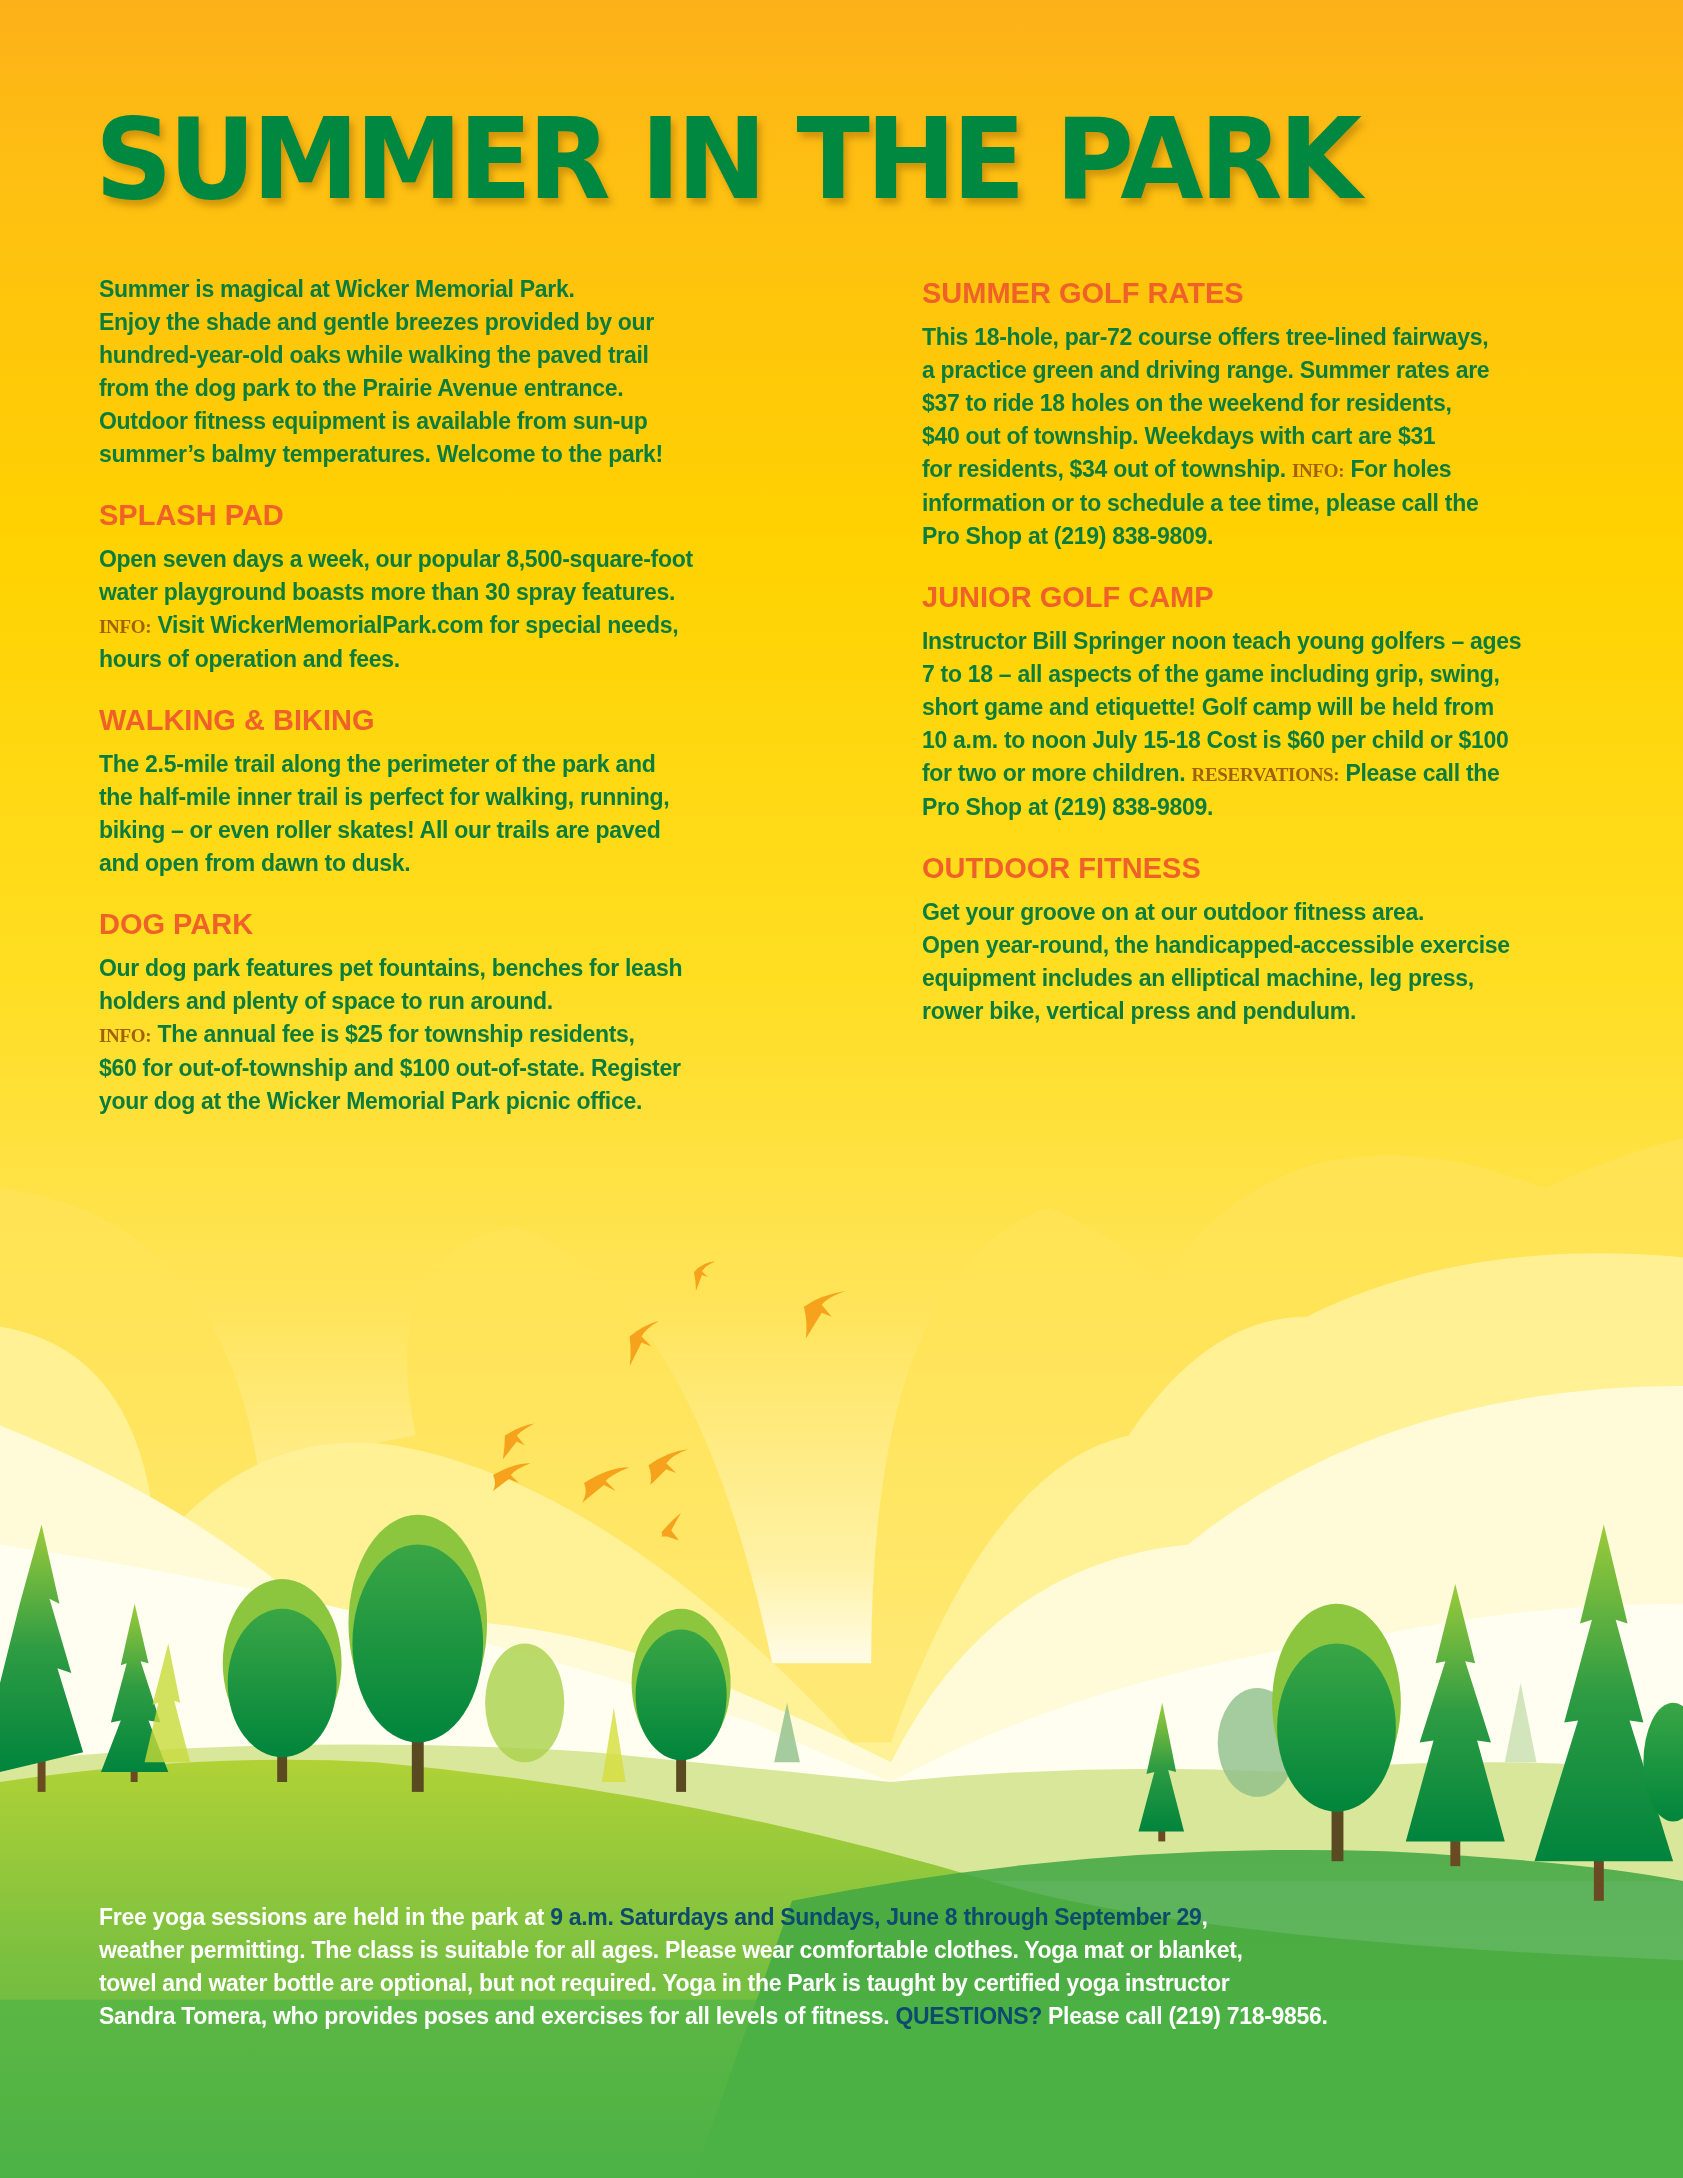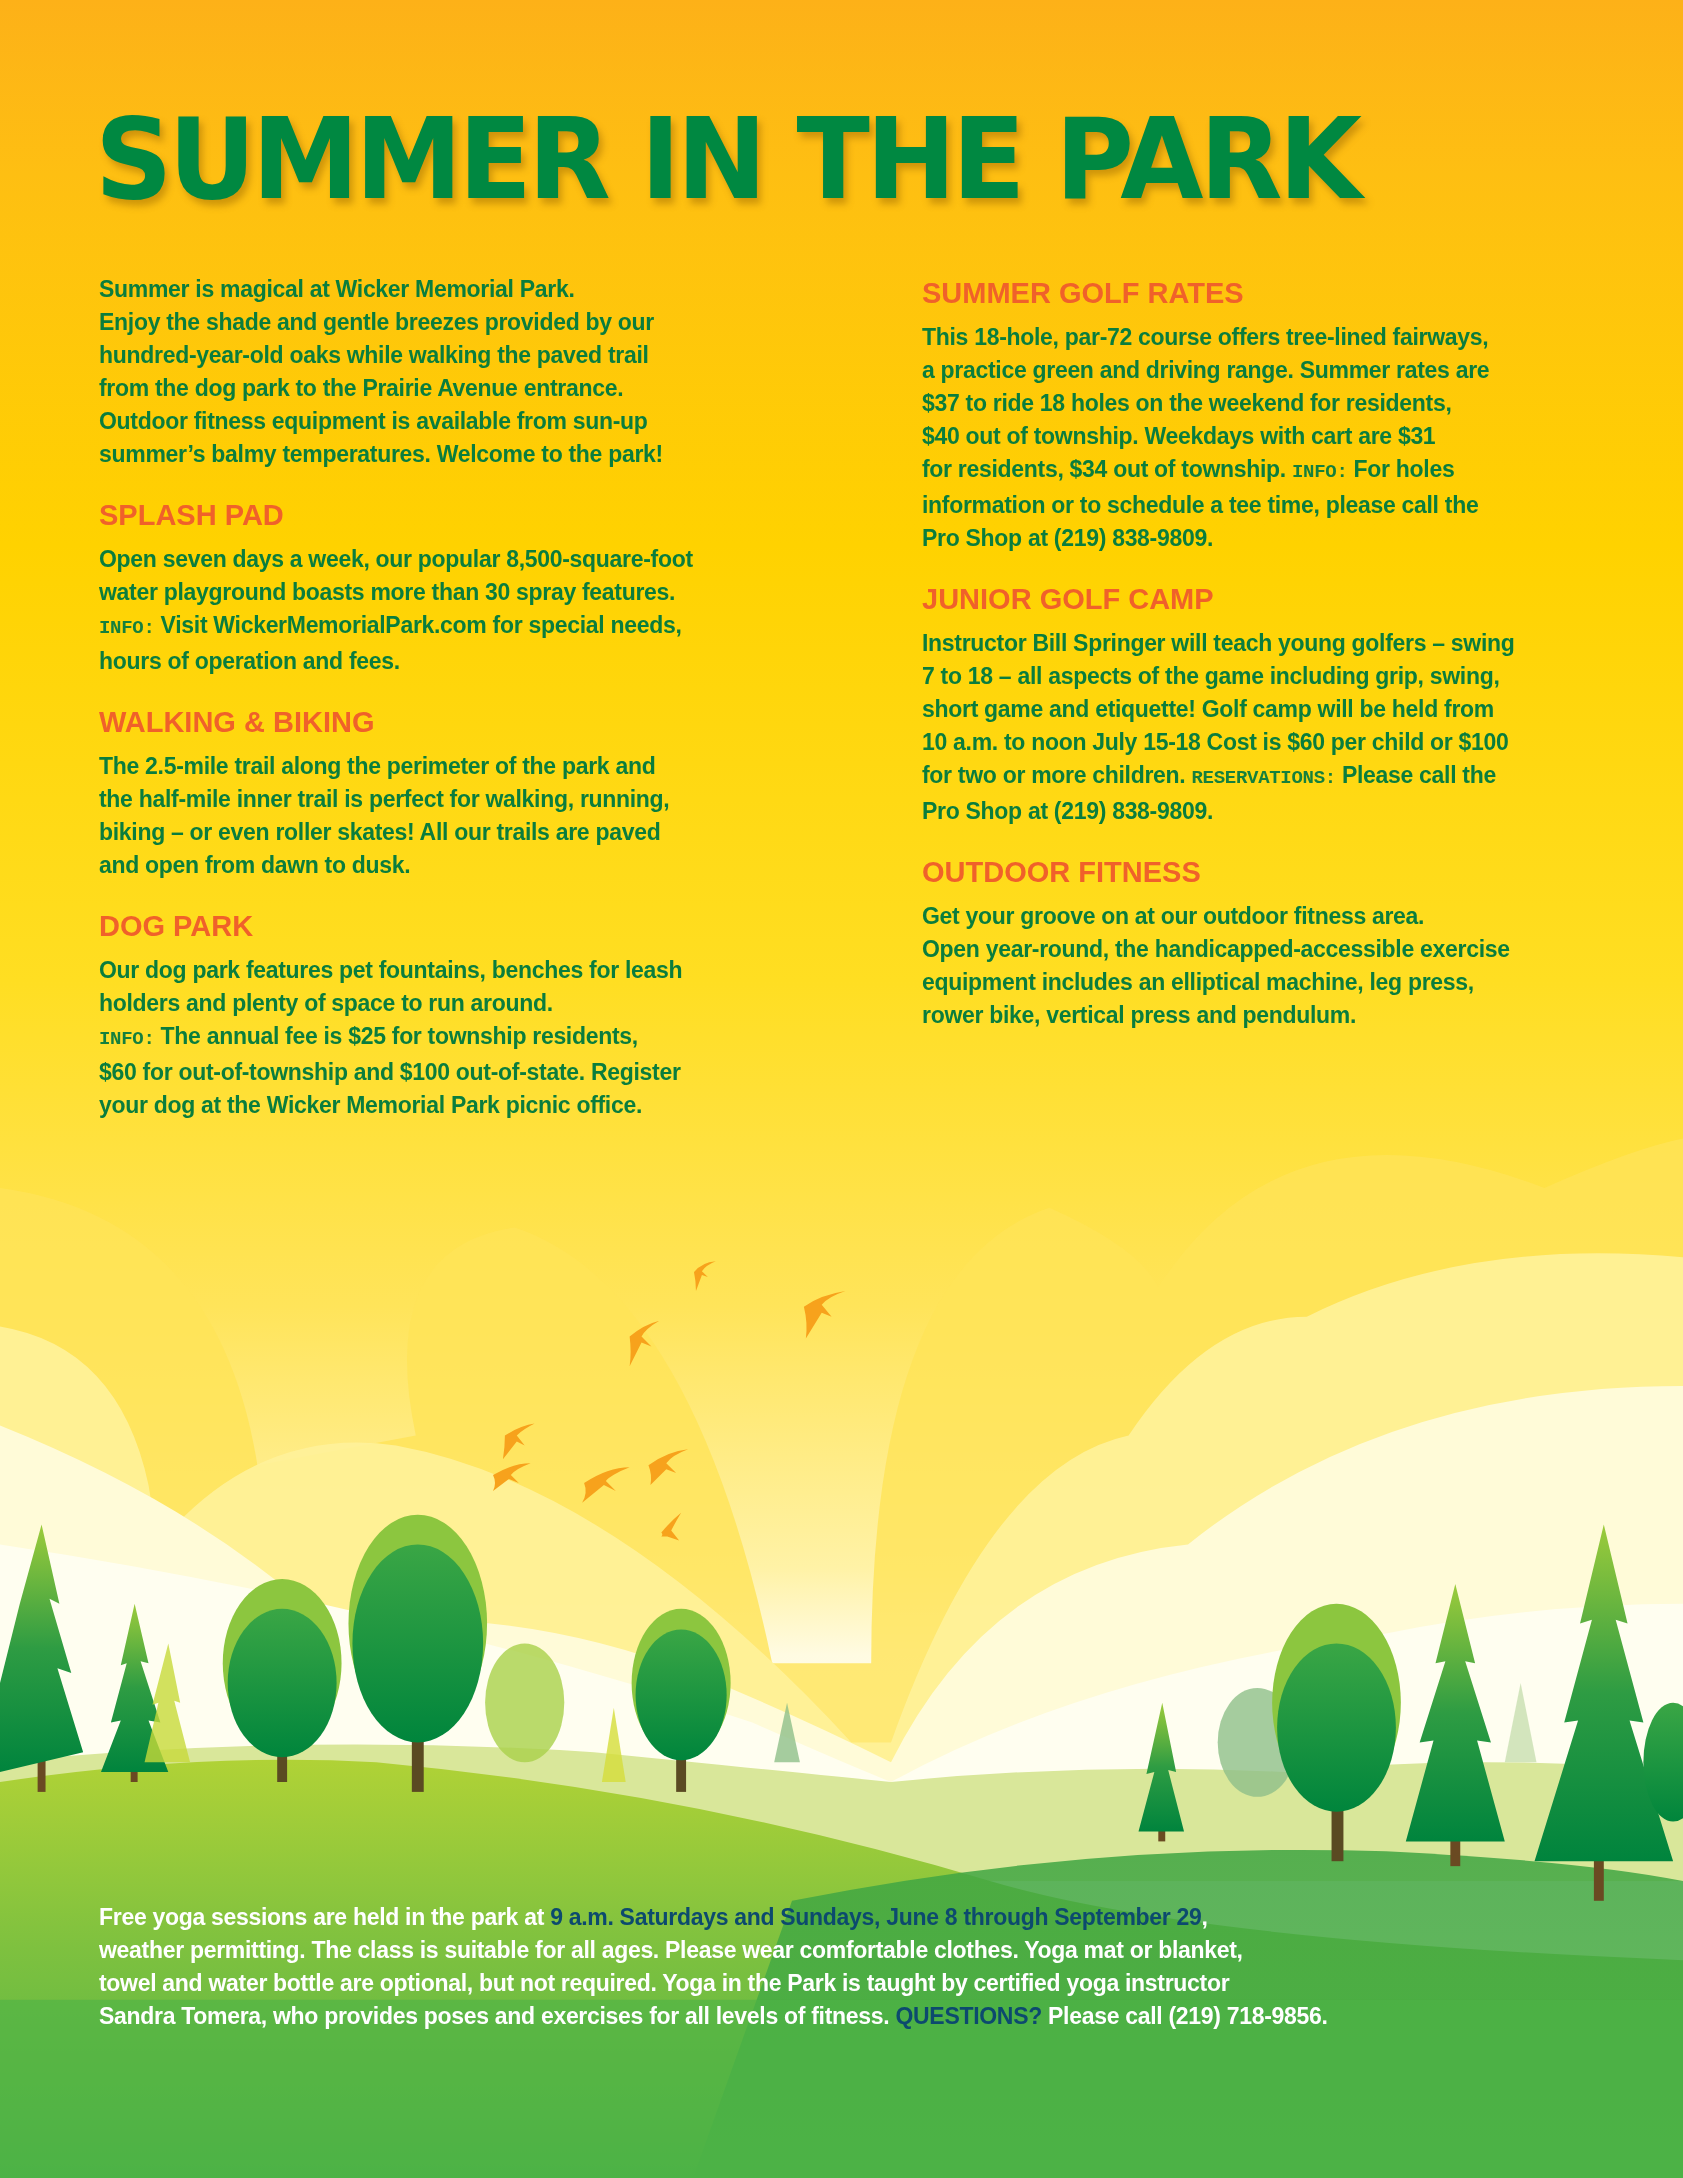--- a/index.html
+++ b/index.html
@@ -34,22 +34,22 @@
 
   .heading {
     font-family: "Liberation Sans", sans-serif; font-weight: bold;
     font-size: 29px; line-height: 1; color: #f0612a; margin: 0 0 13px 0;
     letter-spacing: 0px;
   }
   .section { margin-top: 30px; }
   .col.right .section:first-child { margin-top: 0; }
 
   .tag {
-    font-family: Liberation Mono, monospace; font-weight: bold;
-    color: #15803d; font-size: 19px; letter-spacing: -0.3px;
+    font-family: Liberation Serif, serif; font-weight: bold;
+    color: #a16207; font-size: 19px; letter-spacing: -0.3px;
   }
 
   .yoga { position: absolute; left: 99px; top: 1901px; width: 1505px; }
   .yoga .heading { color: #fff200; margin-bottom: 18px; }
   .yoga .body-text { color: #ffffff; font-size: 23px; line-height: 33px; }
   .hl { color: #0c4a6e; }
 </style>
 </head>
 <body>
 
@@ -198,21 +198,21 @@
         <span>$40 out of township. Weekdays with cart are $31</span>
         <span><i style="font-style:normal">for residents, $34 out of township. </i><b class="tag">INFO:</b><i style="font-style:normal"> For holes</i></span>
         <span>information or to schedule a tee time, please call the</span>
         <span>Pro Shop at (219) 838-9809.</span>
       </p>
     </div>
 
     <div class="section">
       <h2 class="heading">JUNIOR GOLF CAMP</h2>
       <p class="body-text">
-        <span>Instructor Bill Springer will teach young golfers – swing</span>
+        <span>Instructor Bill Springer noon teach young golfers – ages</span>
         <span>7 to 18 – all aspects of the game including grip, swing,</span>
         <span>short game and etiquette! Golf camp will be held from</span>
         <span>10 a.m. to noon July 15-18 Cost is $60 per child or $100</span>
         <span><i style="font-style:normal">for two or more children. </i><b class="tag">RESERVATIONS:</b><i style="font-style:normal"> Please call the</i></span>
         <span>Pro Shop at (219) 838-9809.</span>
       </p>
     </div>
 
     <div class="section">
       <h2 class="heading">OUTDOOR FITNESS</h2>

